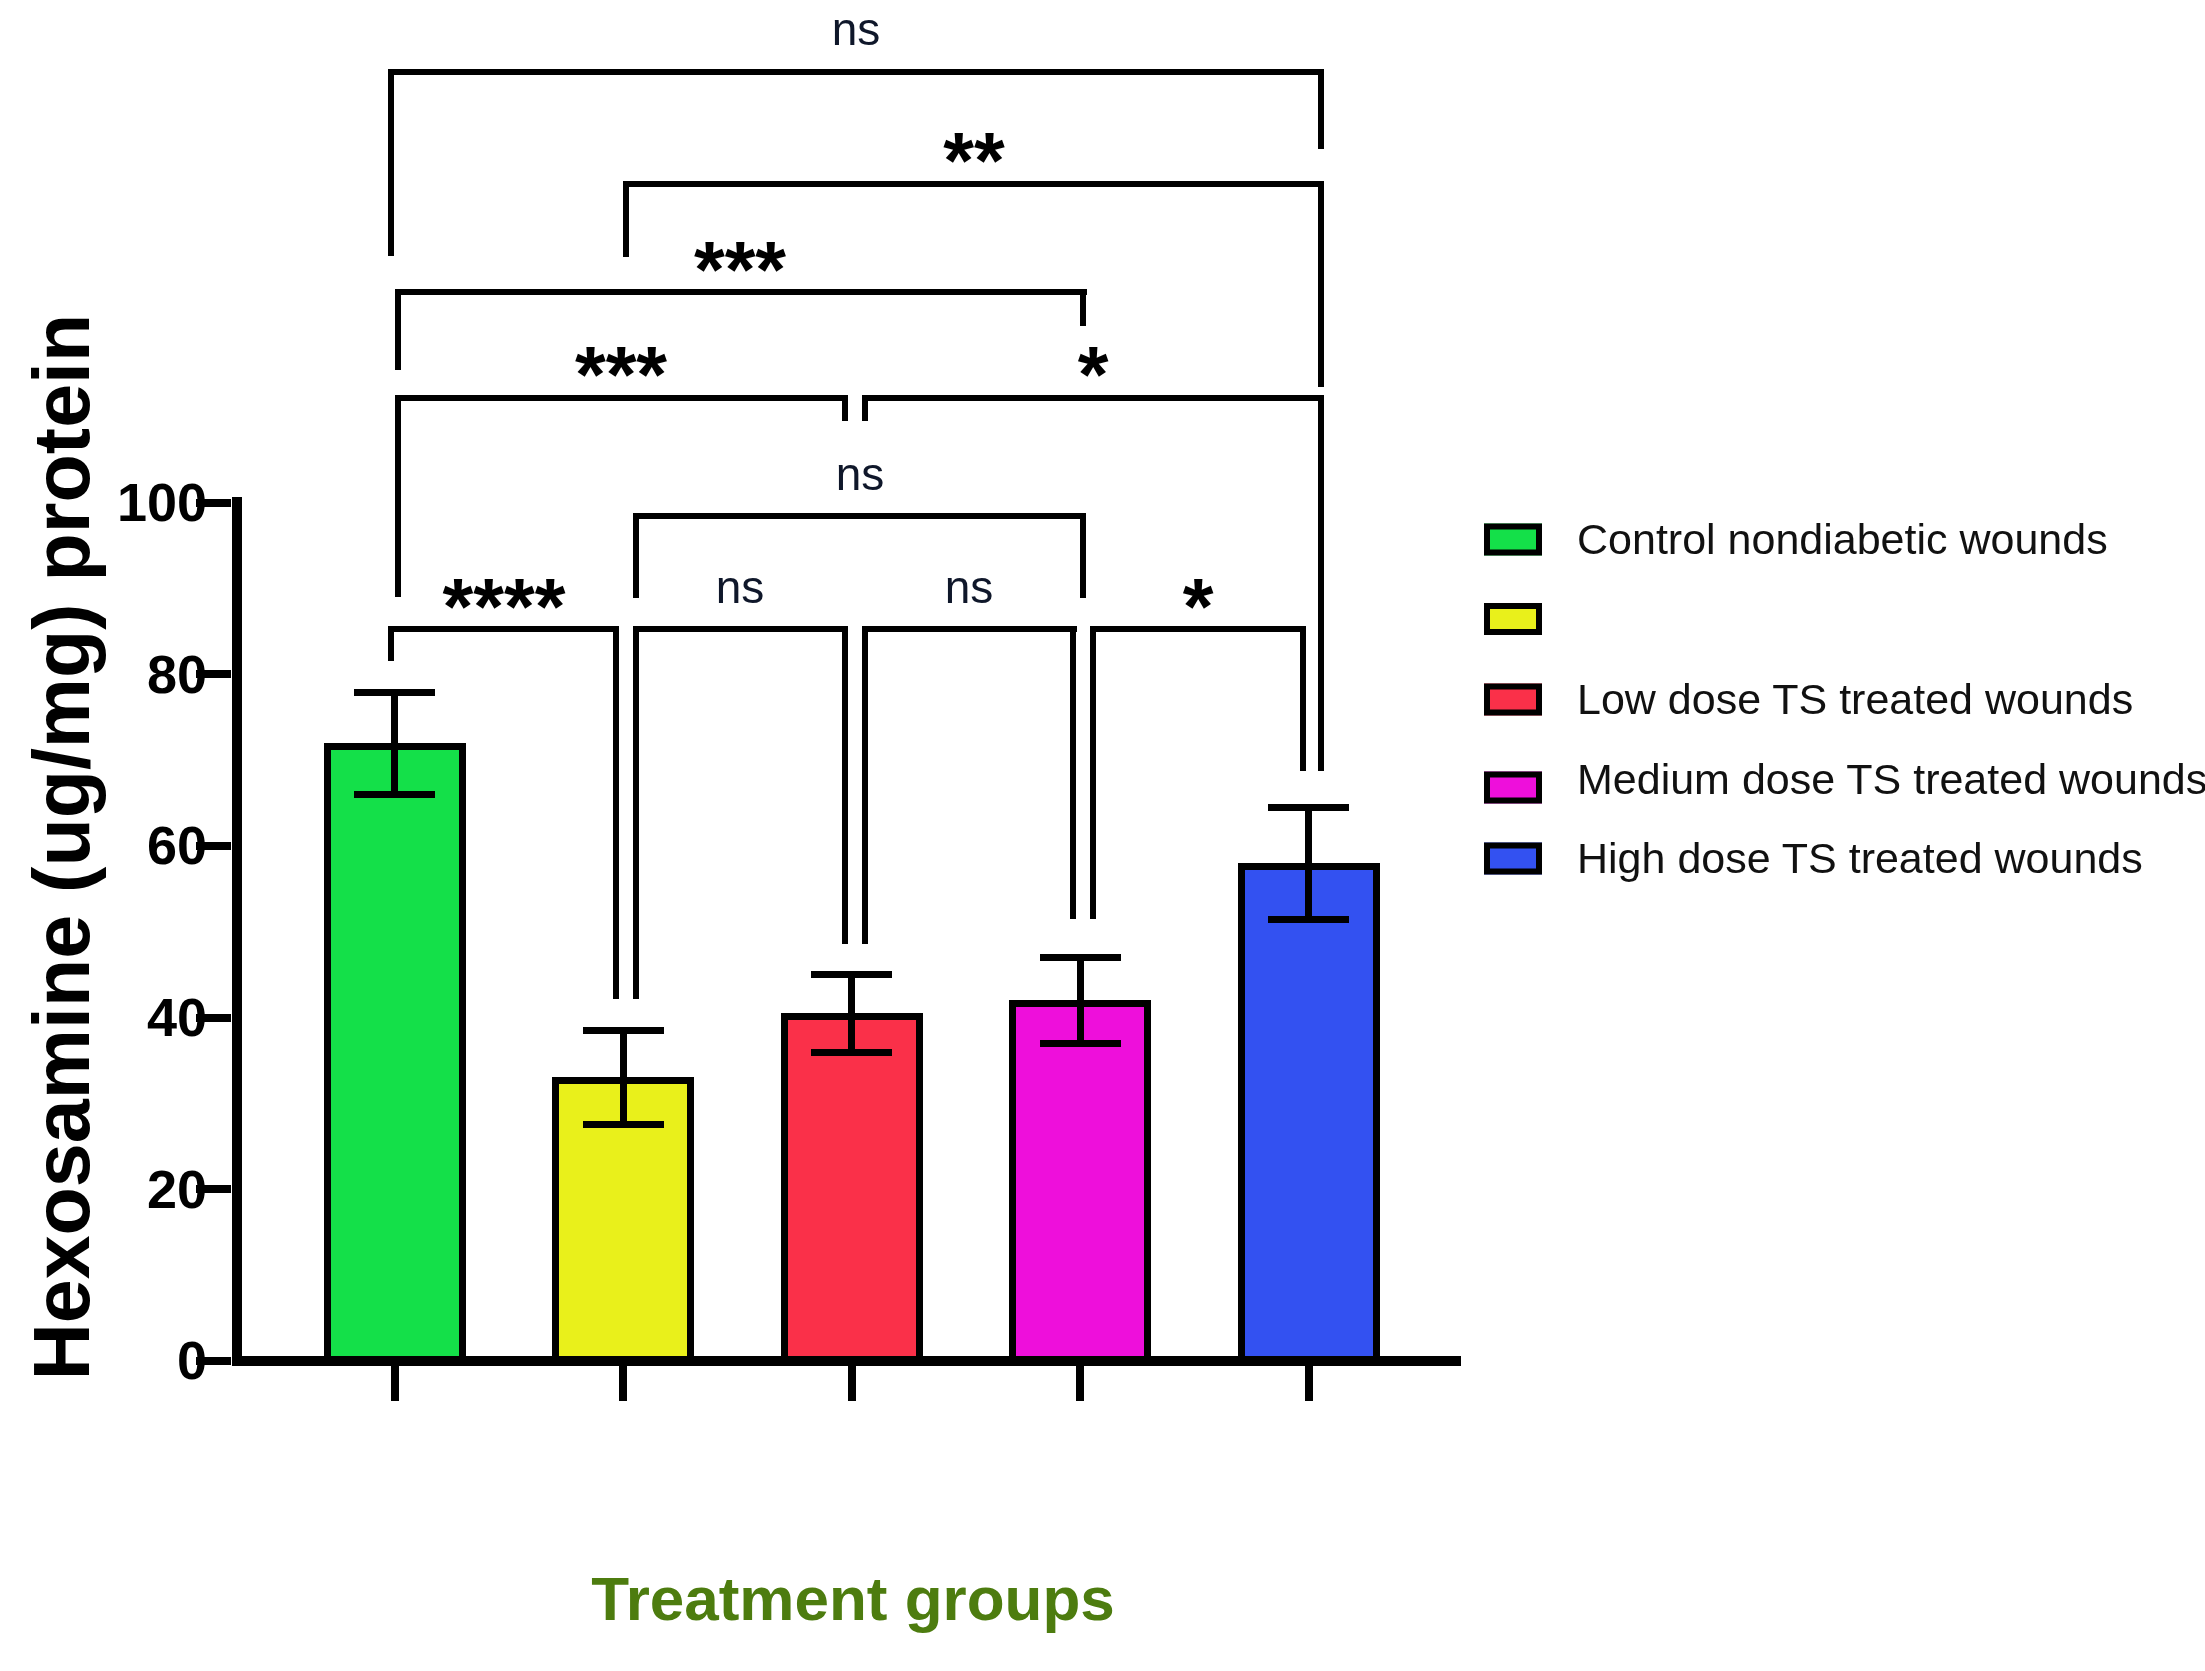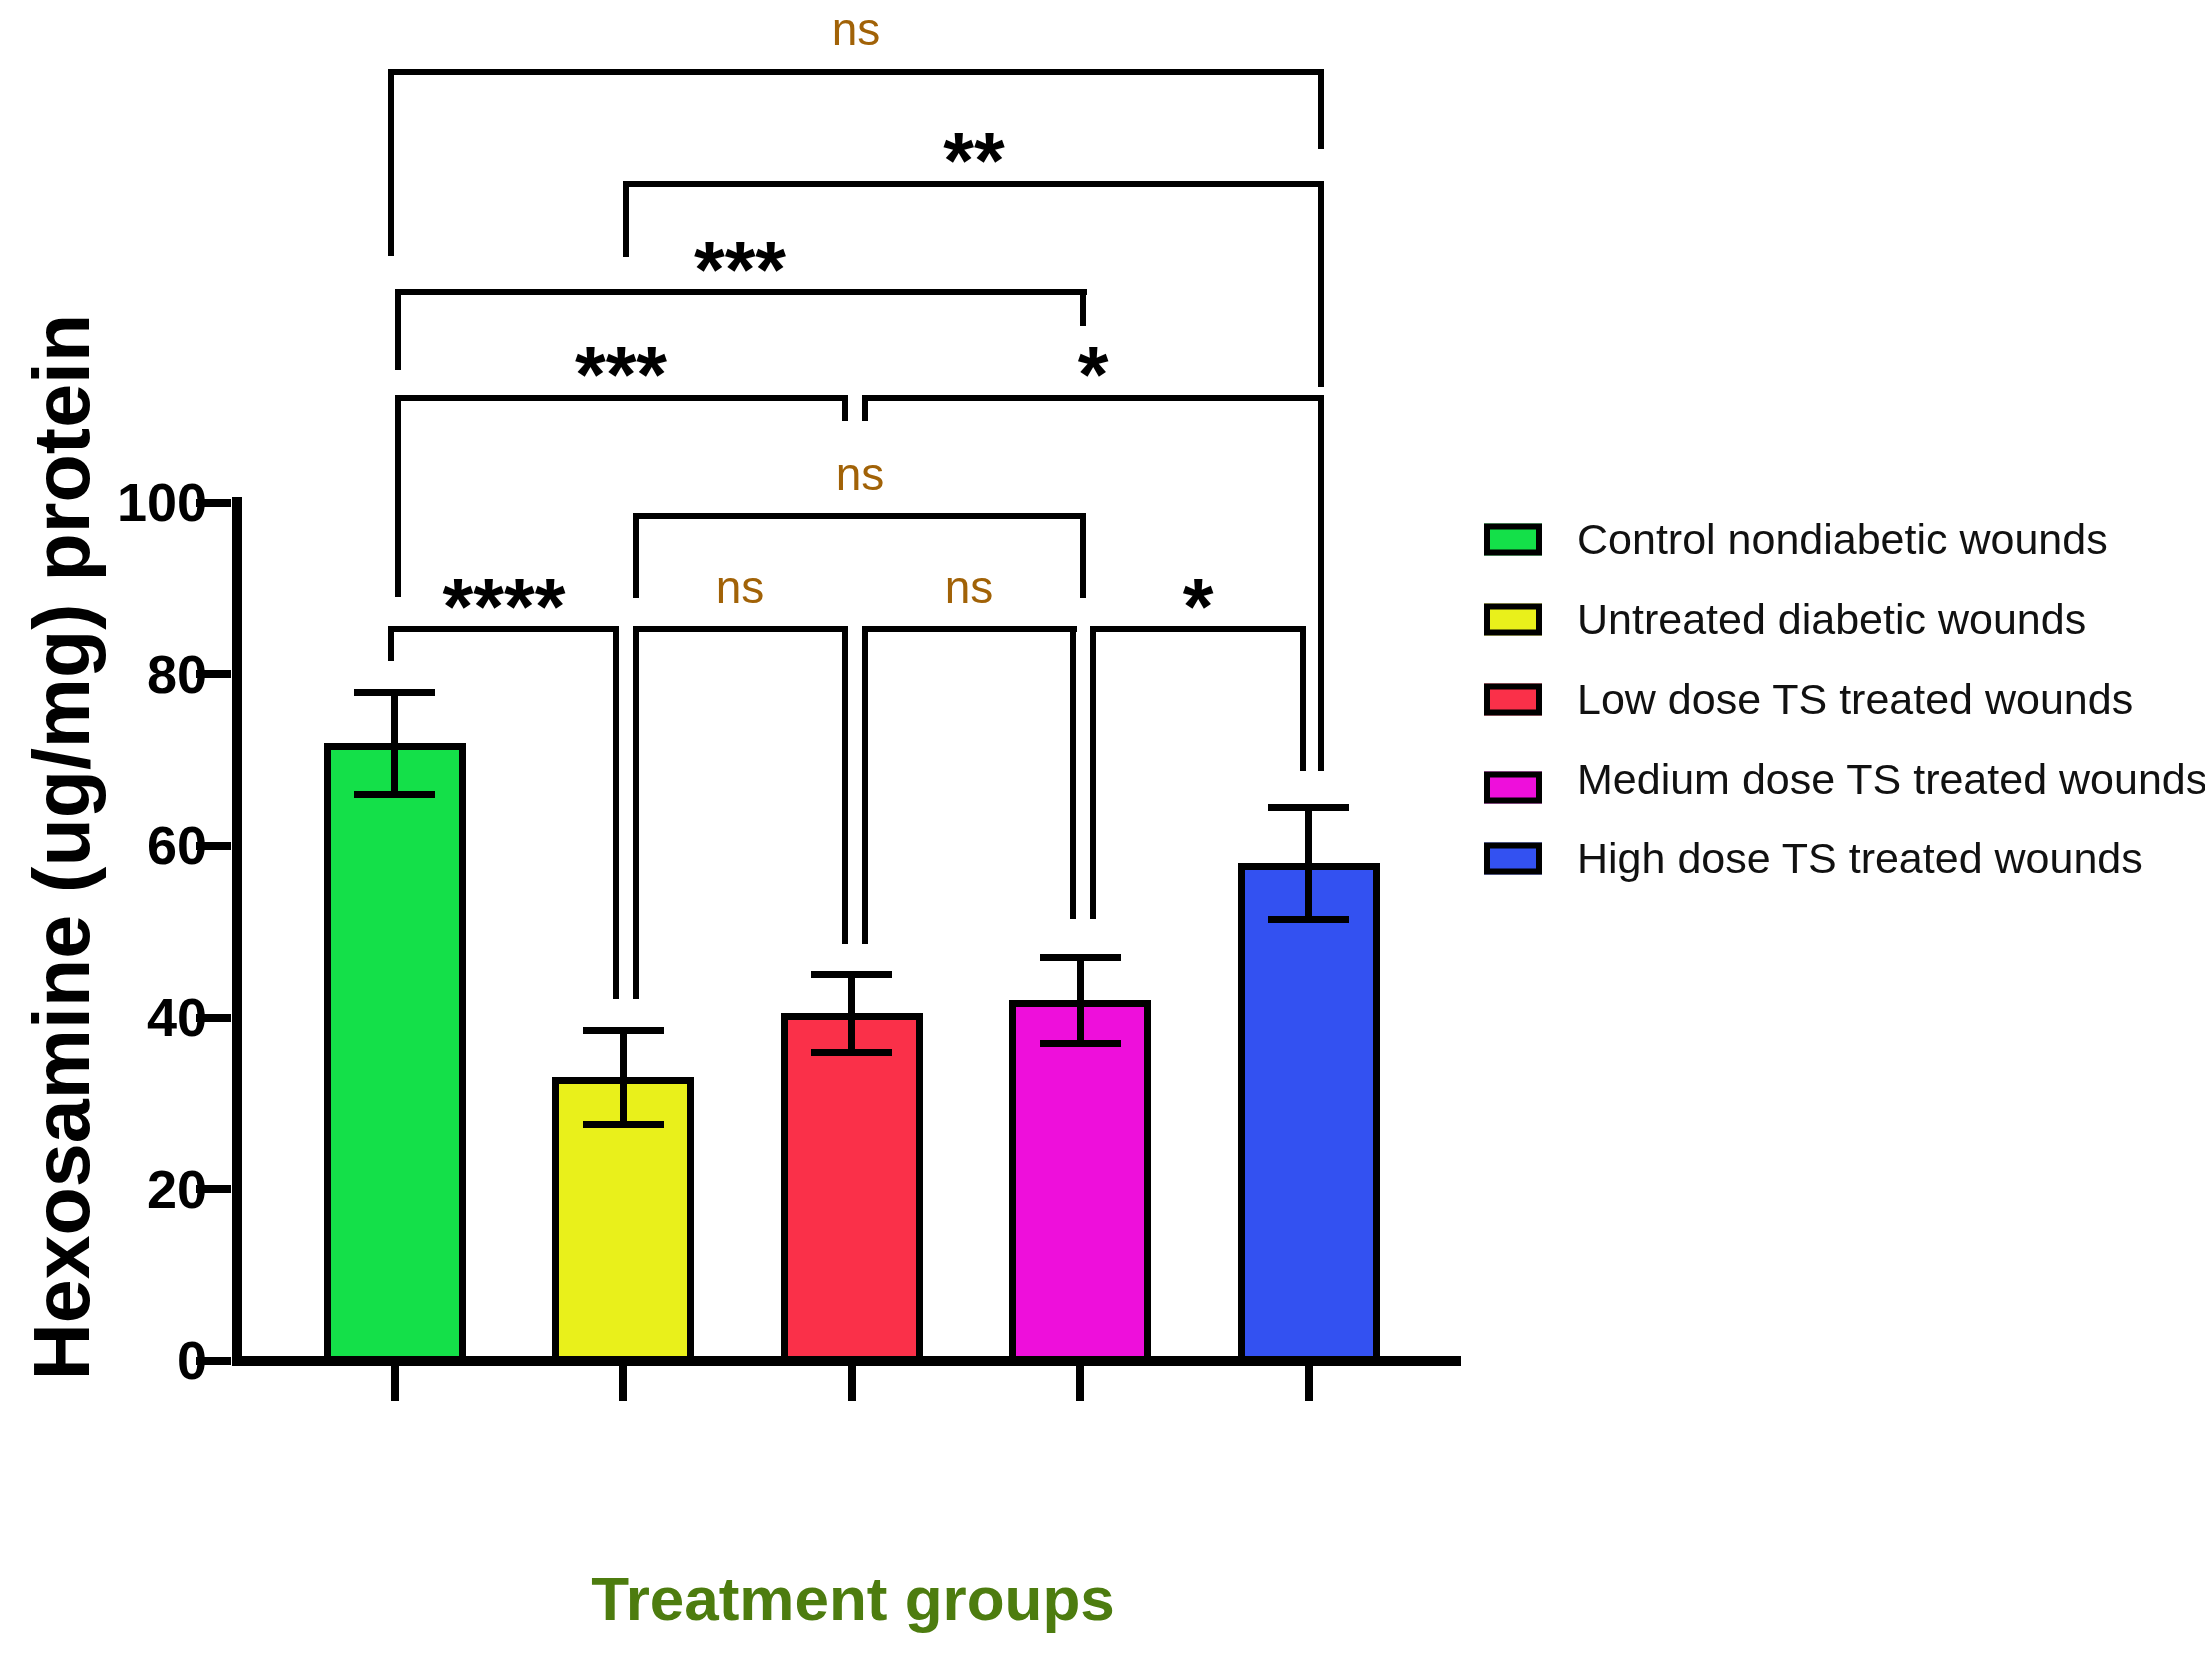--- a/index.html
+++ b/index.html
@@ -7,21 +7,21 @@
     position:relative; width:2205px; height:1671px; background:#ffffff;
     font-family:"Liberation Sans", sans-serif; overflow:hidden;
   }
   .line  { position:absolute; background:#000; }
   .bar   { position:absolute; border:7.6px solid #000; box-sizing:border-box; }
   .ytick-label {
     position:absolute; text-align:right; font-size:54px; font-weight:bold; color:#000;
     line-height:61px;
   }
   .sig-ns {
-    position:absolute; transform:translateX(-50%); font-size:46px; color:#a16207;
+    position:absolute; transform:translateX(-50%); font-size:46px; color:#0f172a;
     line-height:1; white-space:nowrap;
   }
   .sig-ast {
     position:absolute; transform:translateX(-50%); font-size:79px; font-weight:bold; color:#000;
     line-height:1; white-space:nowrap;
   }
   .axis-title-x {
     position:absolute; left:853px; top:1563px; transform:translateX(-50%);
     font-size:62px; font-weight:bold; color:#4d7c0f; white-space:nowrap;
   }
@@ -126,21 +126,20 @@
   <div class="line" id="x-axis-line" style="left:232px; top:1356px; width:1229px; height:10px;"></div>
   <div class="axis-title-y">Hexosamine (ug/mg) protein</div>
   <div class="axis-title-x">Treatment groups</div>
   <div id="legend">
       <div class="legend-row" style="top: 539px;">
         <div class="legend-swatch" style="background: rgb(20, 224, 73);"></div>
         <div class="legend-label">Control nondiabetic wounds</div>
       </div>
       <div class="legend-row" style="top: 619px;">
         <div class="legend-swatch" style="background: rgb(233, 240, 27);"></div>
-        <div class="legend-label">Untreated diabetic wounds</div>
       </div>
       <div class="legend-row" style="top: 699px;">
         <div class="legend-swatch" style="background: rgb(250, 48, 73);"></div>
         <div class="legend-label">Low dose TS treated wounds</div>
       </div>
       <div class="legend-row" style="top: 779px; align-items: flex-end;">
         <div class="legend-swatch" style="background: rgb(238, 15, 219);"></div>
         <div class="legend-label">Medium dose TS treated wounds</div>
       </div>
       <div class="legend-row" style="top: 858px;">

